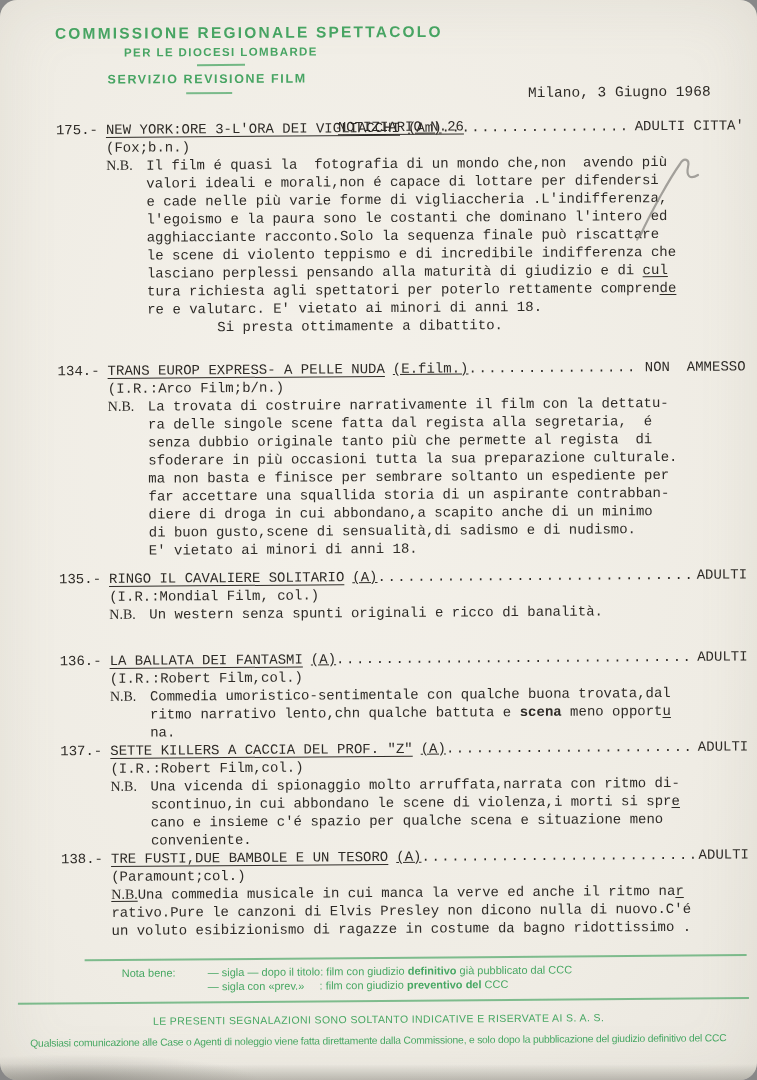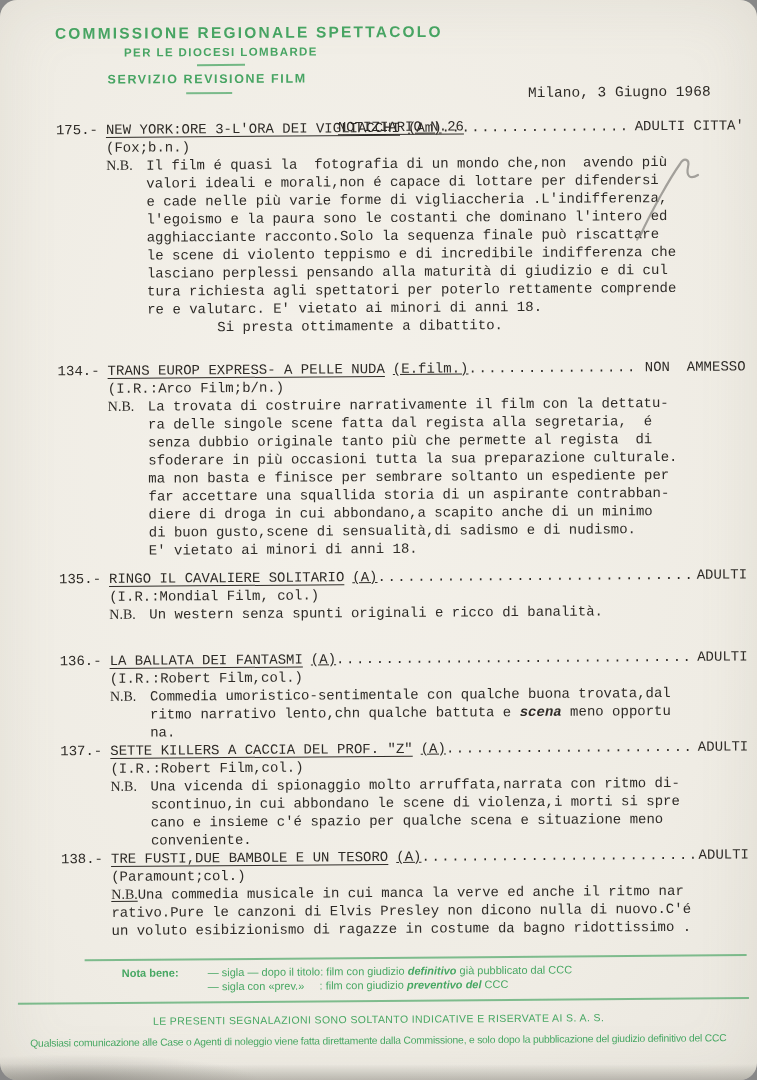--- a/index.html
+++ b/index.html
@@ -56,41 +56,41 @@
   .sigla{flex:none;white-space:pre;padding-left:8px;text-decoration:underline;}
   .leader{flex:1;overflow:hidden;white-space:nowrap;}
   .leader::after{content:"......................................................................................";letter-spacing:1.5px;}
   .verdict{flex:none;white-space:pre;padding-left:5px;}
   .sub{margin-left:50px;white-space:pre;}
   .nb{margin-left:50px;display:flex;align-items:flex-start;}
   .nb-label{flex:none;width:40px;white-space:pre;font-family:Liberation Serif, serif;}
   .nb-body{flex:1;min-width:0;}
   .tline{white-space:pre;}
   .tline.ind{padding-left:70px;}
-  .b{font-weight:bold;font-style:italic;}
-  .u{text-underline-offset:2px;}
+  .b{font-weight:bold;}
+  .u{text-decoration:underline;text-underline-offset:2px;}
   
   .entry.flush .nb{display:block;}
   .entry.flush .nb-label{float:left;width:auto;text-decoration:underline;text-underline-offset:2px;}
   .entry.flush .nb-body{display:block;}
 
   
   .pencil{position:absolute;left:630px;top:146px;width:72px;height:98px;opacity:.8;}
 
   
   .footer{
     position:absolute;left:0;right:0;top:953px;height:110px;
     font-family:"Liberation Sans","DejaVu Sans",sans-serif;
     color:#47a763;transform:rotate(-0.45deg);
   }
   .f-rule{position:absolute;height:1.5px;background:rgba(64,162,94,.65);}
   .f-rule.r1{left:85px;right:10px;top:4px;}
   .f-rule.r2{left:18px;right:8px;top:47px;}
   .nota{position:absolute;left:122px;top:11px;display:flex;font-size:11px;line-height:14px;}
-  .nota-label{flex:none;font-weight:bold;width:86px;}
+  .nota-label{flex:none;font-weight:normal;width:86px;}
   .nota-lines{white-space:pre-wrap;}
   .nota-lines .tline{white-space:pre-wrap;}
   .notice{position:absolute;left:0;right:0;top:60px;text-align:center;font-size:10.5px;letter-spacing:.4px;}
   .bottomline{position:absolute;left:30px;right:14px;top:82px;font-size:10.3px;letter-spacing:-0.2px;text-align:justify;white-space:normal;}
 </style>
 </head>
 <body>
 
 <div class="page">
 

